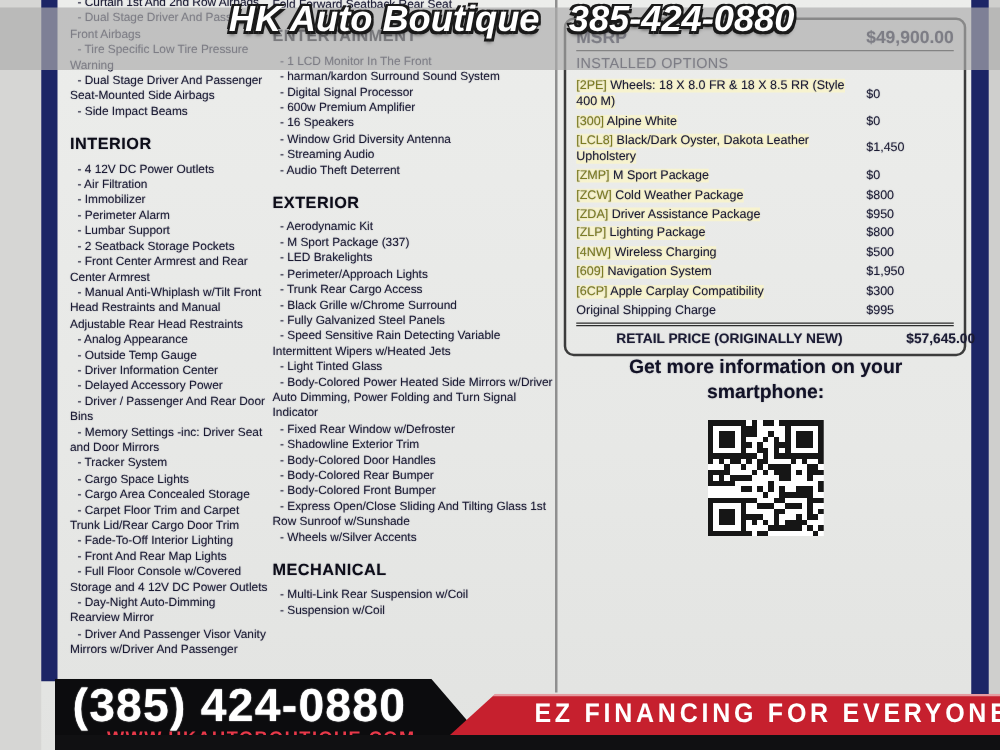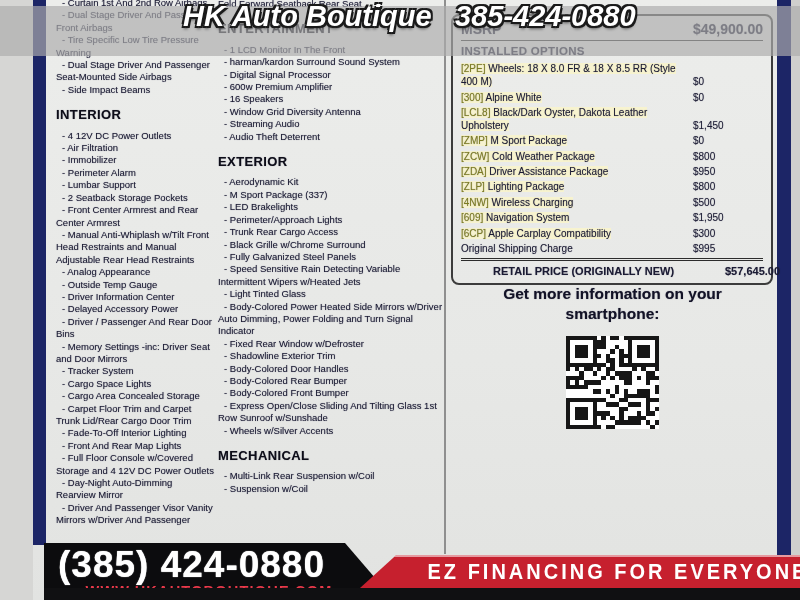--- a/index.html
+++ b/index.html
@@ -29,22 +29,22 @@
   
   .pricing-box{
     position:absolute;left:451px;top:14px;width:322px;
     border:2px solid #3c3c3c;border-radius:8px;
     padding:4px 8px 5px 8px;box-sizing:border-box;
     font-size:10px;line-height:13px;
     text-shadow:0 0 1px rgba(27,27,60,.4);
   }
   .msrp-row{display:flex;justify-content:space-between;font-weight:bold;font-size:14px;
             border-bottom:1.5px solid #2c2c2c;padding:3px 0 4px 0;}
-  .options-header{font-weight:bold;font-size:11.5px;letter-spacing:.3px;padding:4px 0 3px 0;}
-  .opt-row{display:flex;align-items:flex-end;padding:1.2px 0;}
+  .options-header{font-weight:normal;font-size:11.5px;letter-spacing:.3px;padding:4px 0 3px 0;}
+  .opt-row{display:flex;align-items:center;padding:1.2px 0;}
   .opt-label{flex:0 0 228px;}
   .opt-label .hl{background:#f7f3cf;}
   .opt-code{color:var(--olive,#7d7d22);}
   .opt-price{flex:1;padding-left:4px;}
   .opt-row.last{border-bottom:1.5px solid #2c2c2c;padding-bottom:3px;}
   .retail-row{display:flex;font-weight:bold;font-size:11px;border-top:1.5px solid #2c2c2c;
               margin-top:1px;padding-top:4px;}
   .retail-row .lbl{flex:0 0 228px;padding-left:32px;}
   .retail-row .val{flex:1;padding-left:4px;}
 

